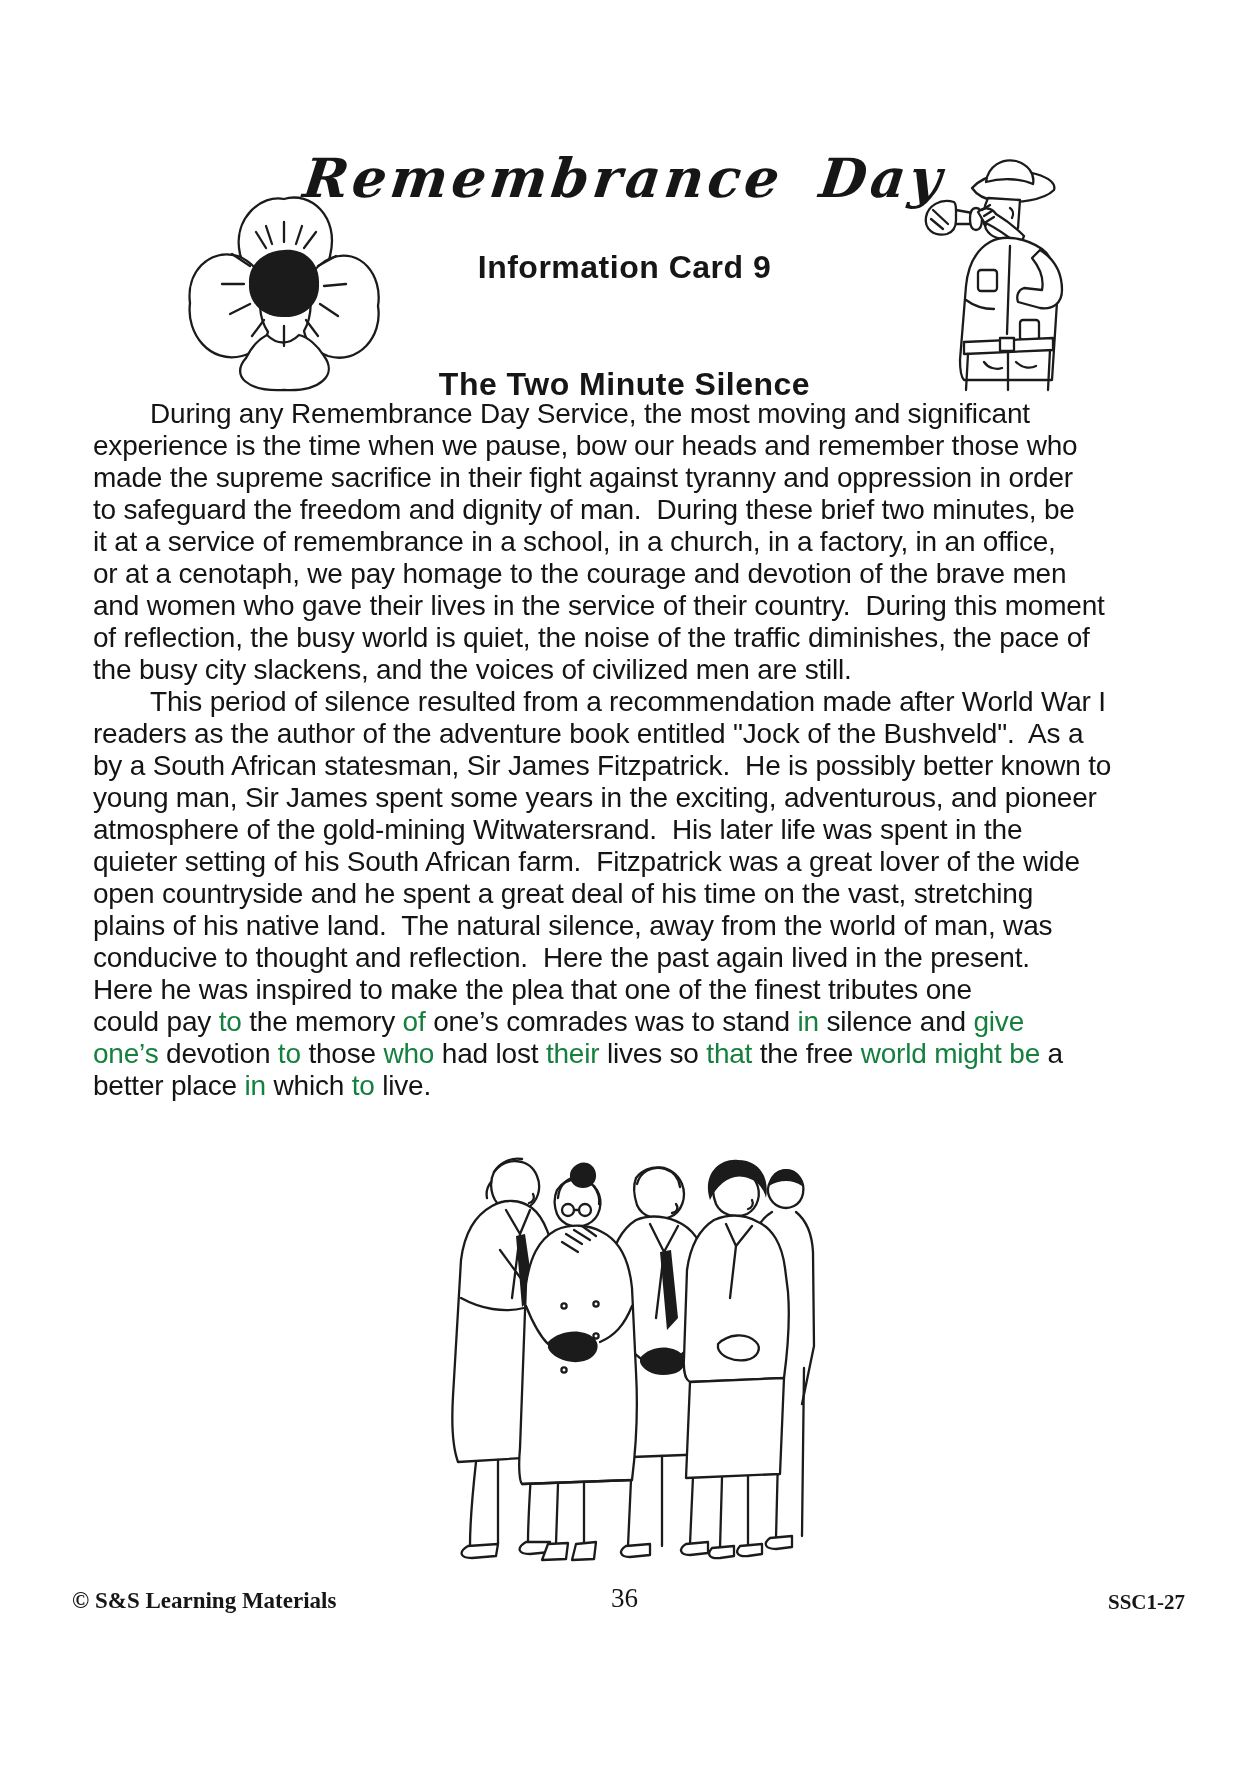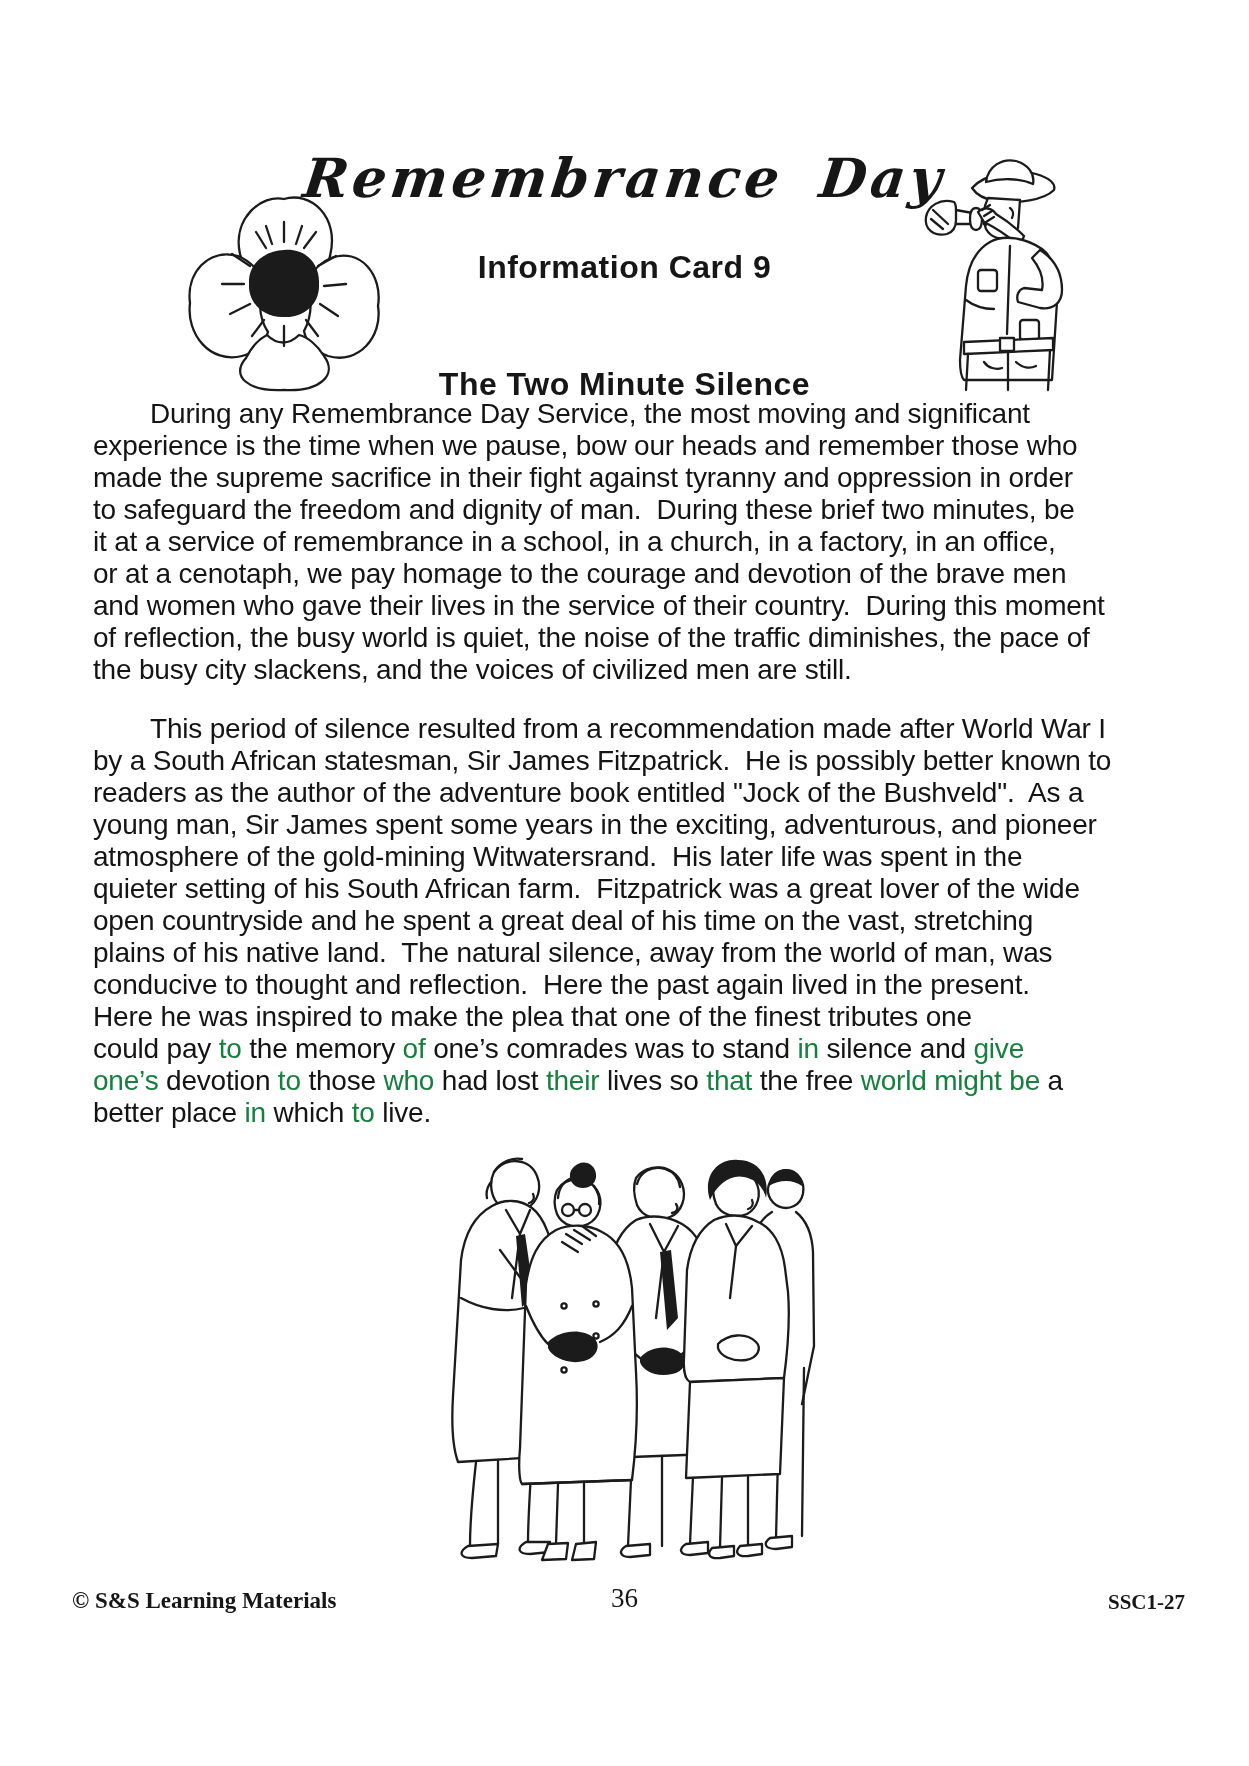--- a/index.html
+++ b/index.html
@@ -25,21 +25,21 @@
   .poppy{position:absolute; left:178px; top:176px; width:212px; height:220px;}
   .bugler{position:absolute; left:920px; top:150px; width:178px; height:242px;}
   .crowd{position:absolute; left:436px; top:1146px; width:382px; height:428px;}
   .bodytext{
     position:absolute; left:93px; top:398px; width:980px;
     font-size:28px; line-height:32px; letter-spacing:-0.2px;
     color:#141414;
   }
   .para .line{white-space:pre;}
   .para .line:first-child{text-indent:57px;}
-  .para + .para{margin-top:27px;}
+  .para + .para{}
   .faded{color:#15803d;}
   .footer-left{
     position:absolute; left:72px; top:1588px;
     font-family:"Liberation Serif",serif; font-weight:bold; font-size:23px;
   }
   .footer-center{
     position:absolute; left:0; top:1583px; width:100%; text-align:center;
     font-family:"Liberation Serif",serif; font-weight:normal; font-size:27px;
   }
   .footer-right{
@@ -124,22 +124,22 @@
         <div class="line"><span>made the supreme sacrifice in their fight against tyranny and oppression in order</span></div>
         <div class="line"><span>to safeguard the freedom and dignity of man.  During these brief two minutes, be</span></div>
         <div class="line"><span>it at a service of remembrance in a school, in a church, in a factory, in an office,</span></div>
         <div class="line"><span>or at a cenotaph, we pay homage to the courage and devotion of the brave men</span></div>
         <div class="line"><span>and women who gave their lives in the service of their country.  During this moment</span></div>
         <div class="line"><span>of reflection, the busy world is quiet, the noise of the traffic diminishes, the pace of</span></div>
         <div class="line"><span>the busy city slackens, and the voices of civilized men are still.</span></div>
       </div>
     <div class="para">
         <div class="line"><span>This period of silence resulted from a recommendation made after World War I</span></div>
+        <div class="line"><span>readers as the author of the adventure book entitled "Jock of the Bushveld".  As a</span></div>
         <div class="line"><span>by a South African statesman, Sir James Fitzpatrick.  He is possibly better known to</span></div>
-        <div class="line"><span>readers as the author of the adventure book entitled "Jock of the Bushveld".  As a</span></div>
         <div class="line"><span>young man, Sir James spent some years in the exciting, adventurous, and pioneer</span></div>
         <div class="line"><span>atmosphere of the gold-mining Witwatersrand.  His later life was spent in the</span></div>
         <div class="line"><span>quieter setting of his South African farm.  Fitzpatrick was a great lover of the wide</span></div>
         <div class="line"><span>open countryside and he spent a great deal of his time on the vast, stretching</span></div>
         <div class="line"><span>plains of his native land.  The natural silence, away from the world of man, was</span></div>
         <div class="line"><span>conducive to thought and reflection.  Here the past again lived in the present.</span></div>
         <div class="line"><span>Here he was inspired to make the plea that one of the finest tributes one</span></div>
         <div class="line"><span>could pay </span><span class="faded">to</span><span> the memory </span><span class="faded">of</span><span> one’s comrades was to stand </span><span class="faded">in</span><span> silence and </span><span class="faded">give</span></div>
         <div class="line"><span class="faded">one’s</span><span> devotion </span><span class="faded">to</span><span> those </span><span class="faded">who</span><span> had lost </span><span class="faded">their</span><span> lives so </span><span class="faded">that</span><span> the free </span><span class="faded">world might be</span><span> a</span></div>
         <div class="line"><span>better place </span><span class="faded">in</span><span> which </span><span class="faded">to</span><span> live.</span></div>

